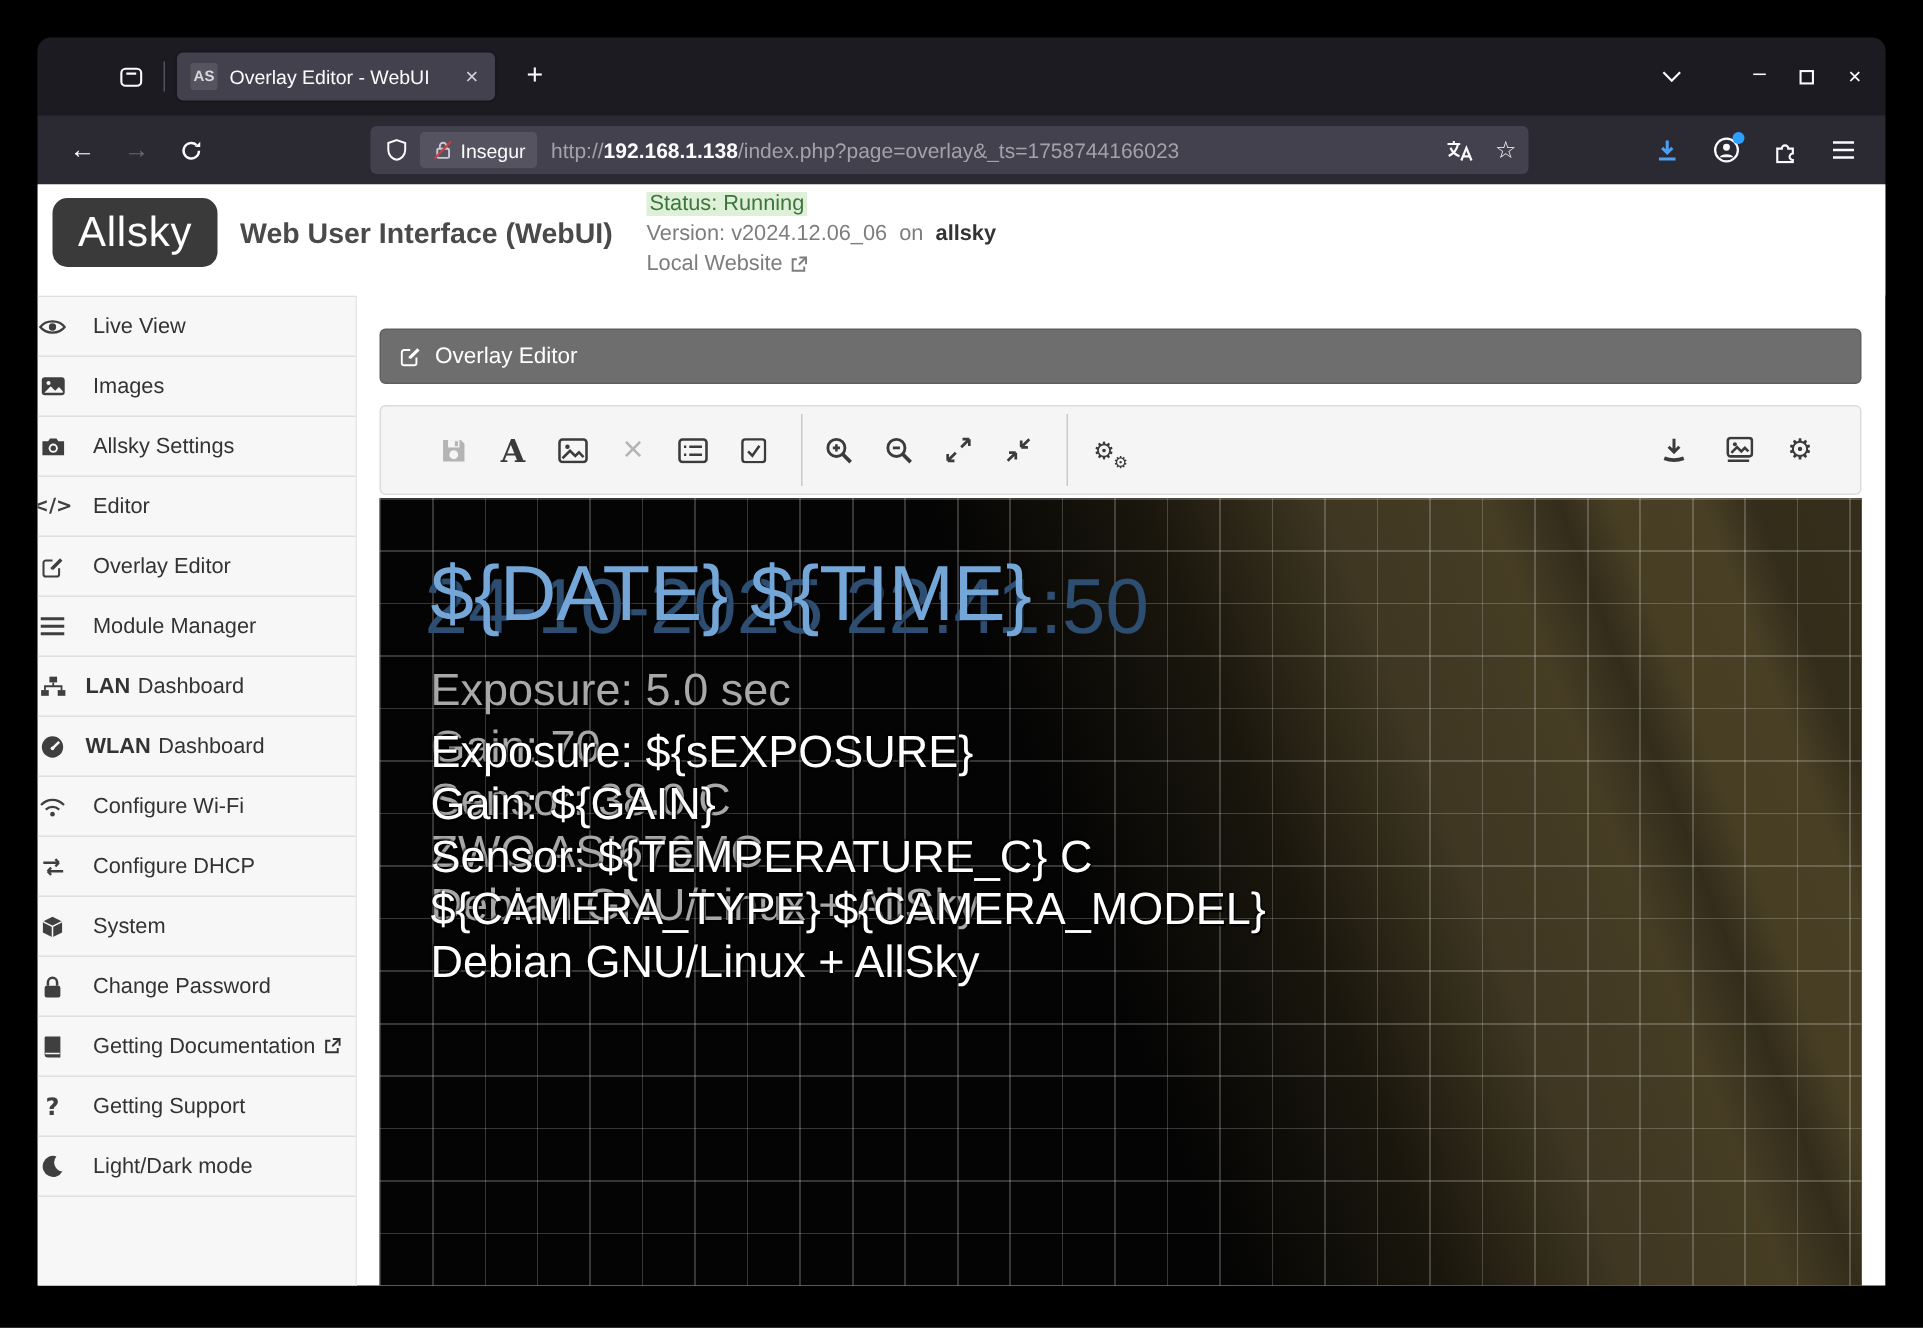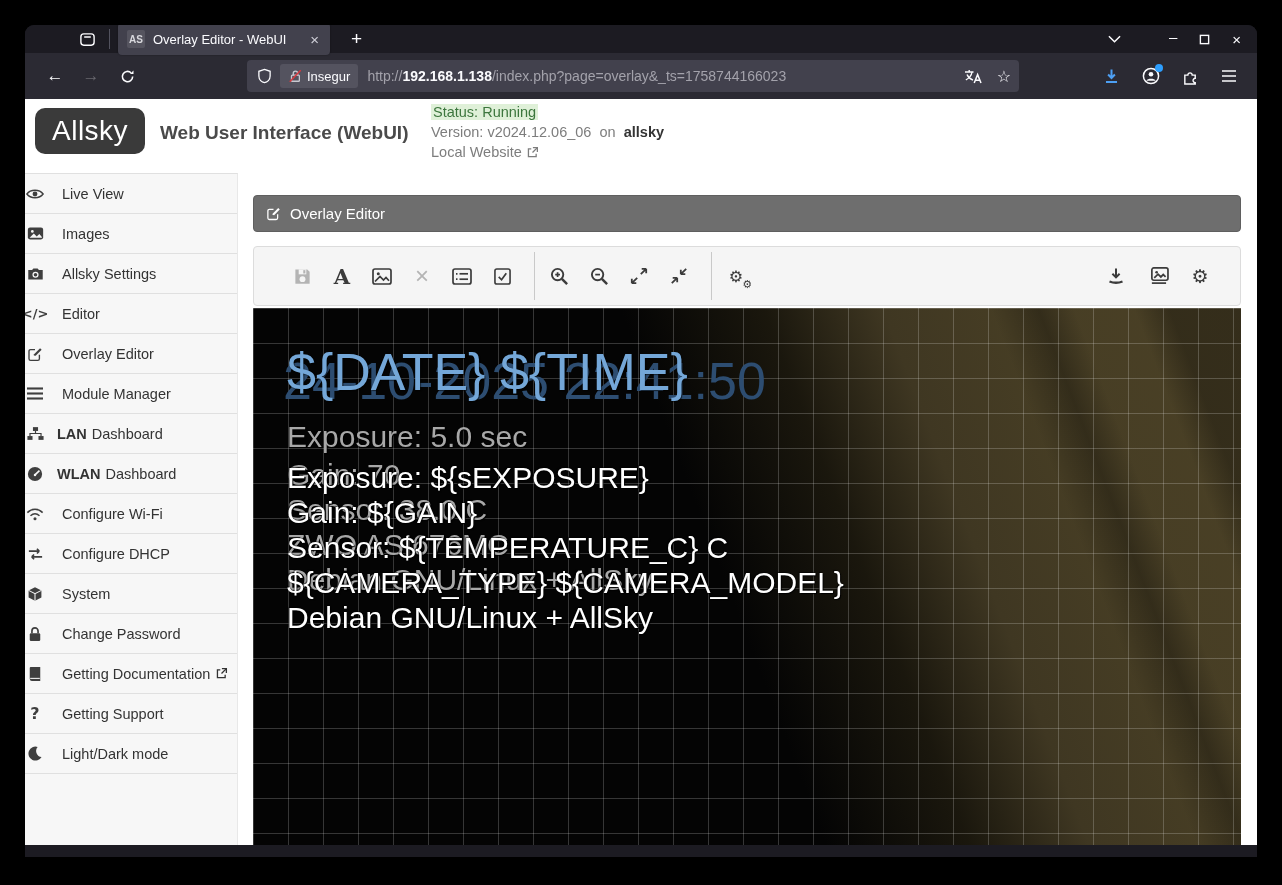--- a/index.html
+++ b/index.html
@@ -3,21 +3,21 @@
 <meta charset="utf-8">
 <style>
   * { margin:0; padding:0; box-sizing:border-box; }
   html,body { width:1282px; height:885px; background:#000; overflow:hidden;
               font-family:"Liberation Sans", sans-serif; }
   .stage { position:relative; width:1282px; height:885px; background:#000; }
   .window { position:absolute; left:25px; top:25px; width:1232px; height:832px;
             background:#1c1b22; border-radius:9px 9px 0 0; overflow:hidden; }
 
   
-  .tabbar { height:28px; display:flex; align-items:center; background:#1c1b22; color:#fbfbfe; }
+  .tabbar { height:52px; display:flex; align-items:center; background:#1c1b22; color:#fbfbfe; }
   .fxview { margin-left:50px; width:24px; height:24px; display:flex; align-items:center; justify-content:center; border-radius:4px; }
   .tab-sep { width:1px; height:20px; background:#52525e; margin:0 8px 0 10px; }
   .tab { width:212px; height:32px; background:#42414d; border-radius:4px; display:flex; align-items:center; padding:0 8px 0 9px; box-shadow:0 0 2px rgba(0,0,0,.4); }
   .favicon { width:18px; height:18px; background:#55545f; color:#d8d8dd; font-size:10px; font-weight:bold; display:flex; align-items:center; justify-content:center; border-radius:2px; }
   .tab-title { flex:1; font-size:13px; margin-left:8px; white-space:nowrap; overflow:hidden; color:#fbfbfe; }
   .tab-close { font-size:15px; color:#cfcfd8; padding:0 3px; border-radius:3px; }
   .newtab { font-size:19px; color:#fbfbfe; margin-left:14px; padding:0 7px; }
   .tab-right { margin-left:auto; display:flex; align-items:center; }
   .chevron { margin-right:48px; display:flex; }
   .winctl { display:flex; align-items:center; gap:22px; margin-right:16px; }

